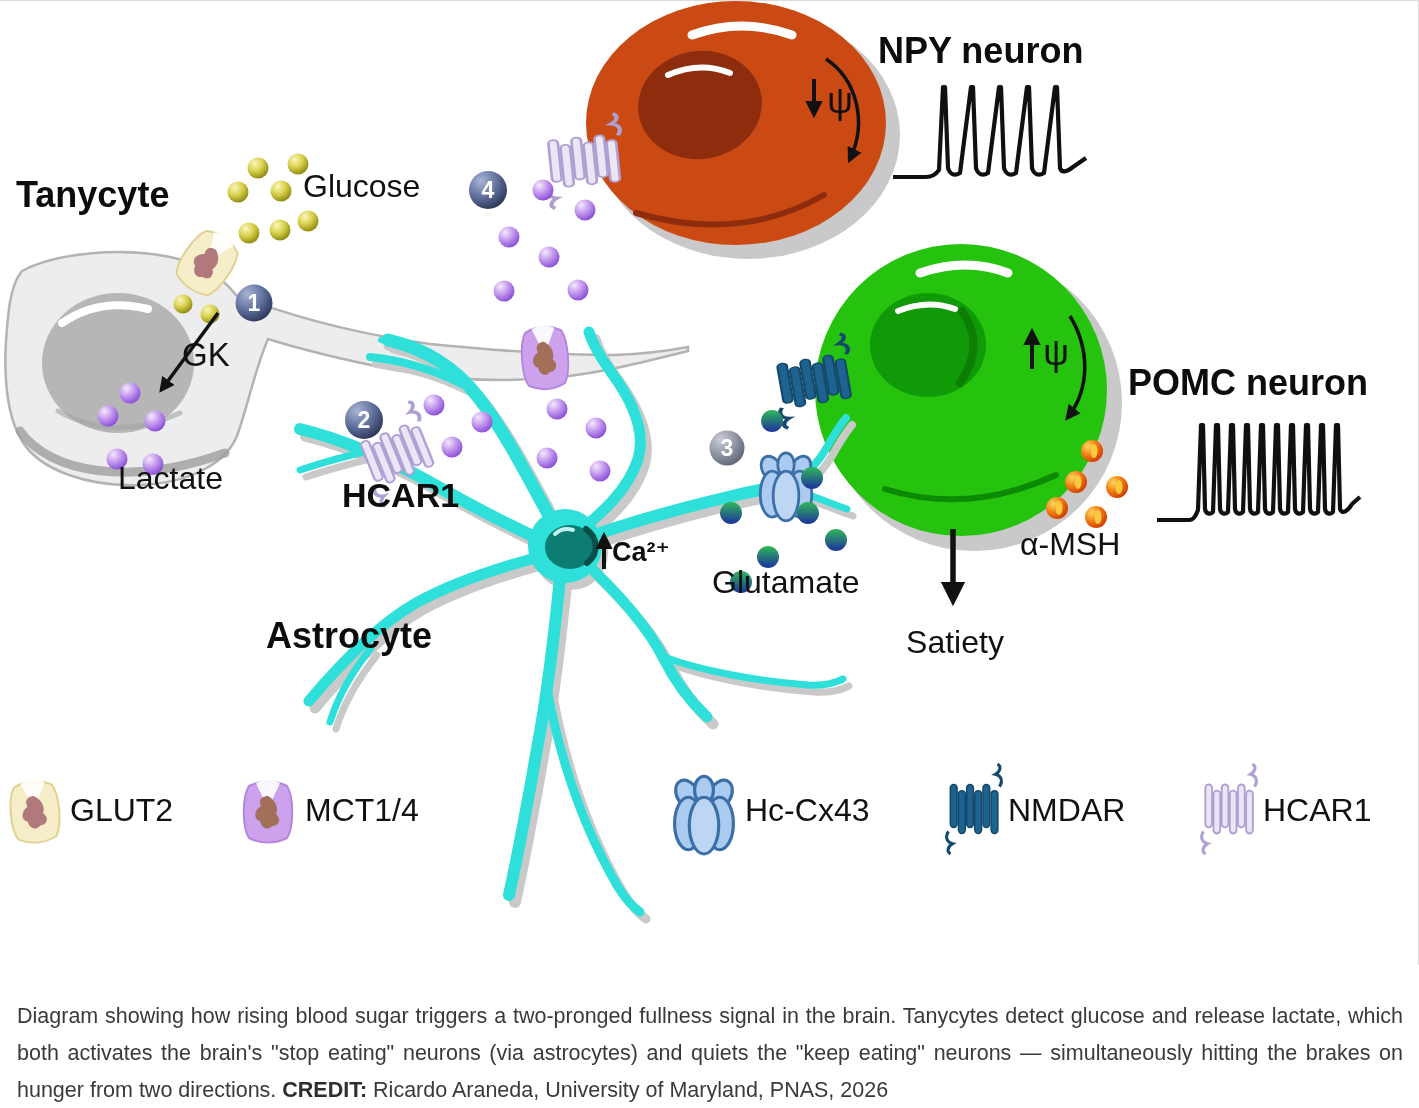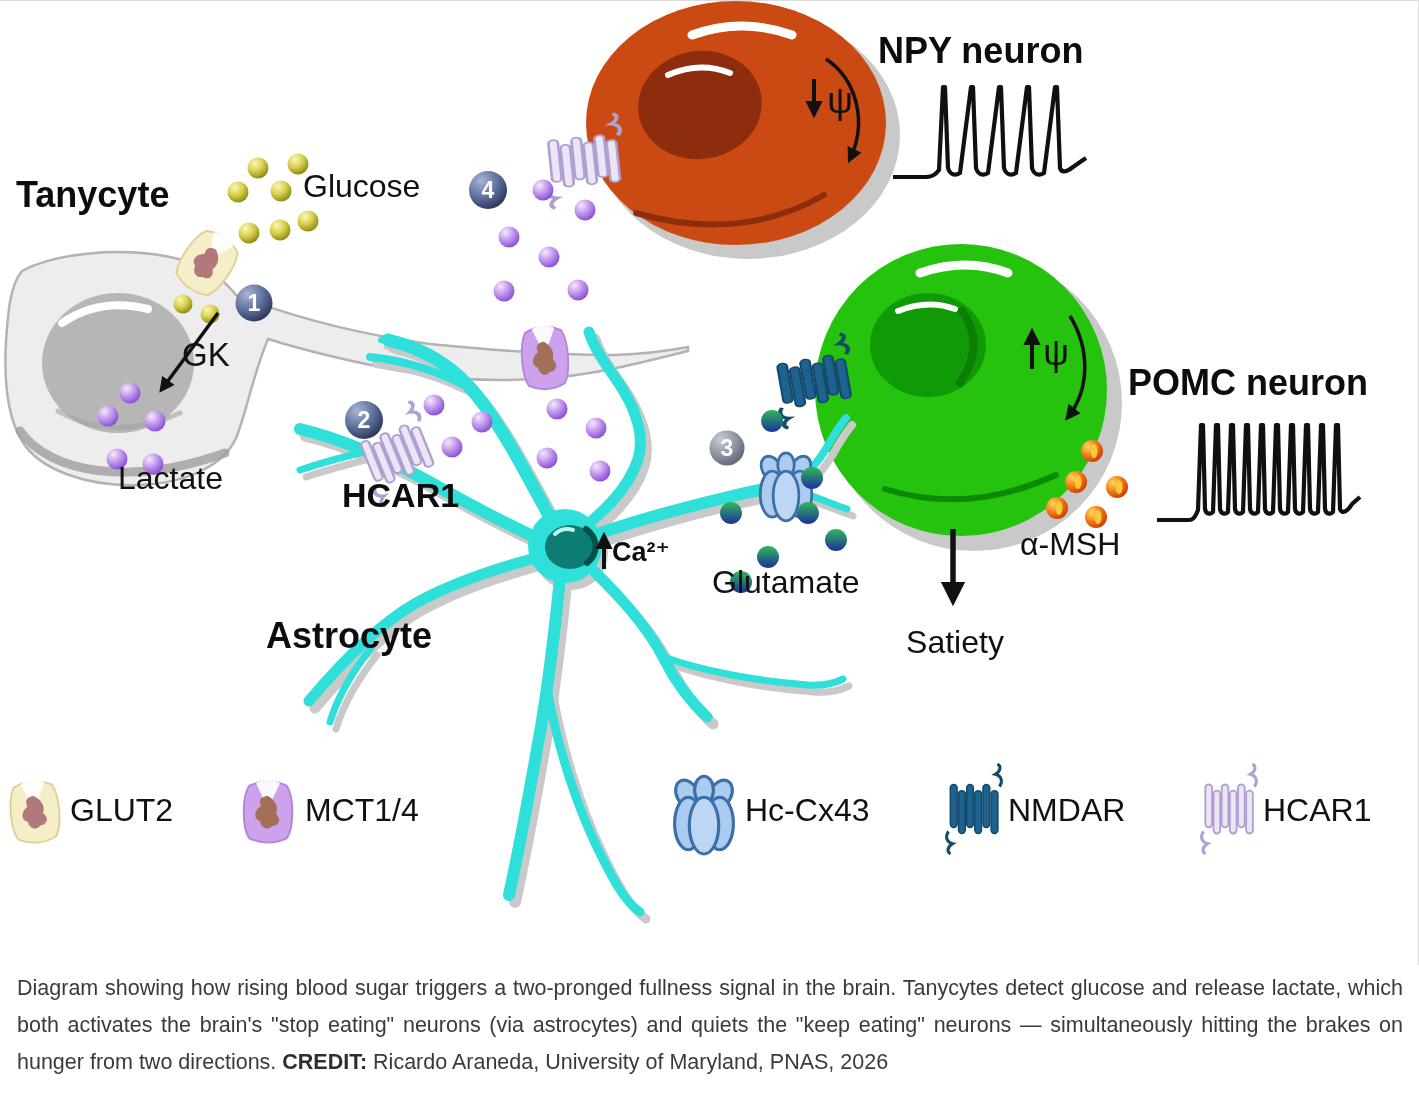--- a/index.html
+++ b/index.html
@@ -7,21 +7,21 @@
          font-family:"Liberation Sans",sans-serif;}
   .figure-wrap{position:absolute;left:0;top:0;width:1419px;height:965px;
                border-top:1px solid #dcdcdc;border-right:1px solid #dcdcdc;box-sizing:border-box;}
   svg text{font-family:"Liberation Sans","DejaVu Sans",sans-serif;}
   .lbl{fill:#111;font-size:32px;}
   .lbl-bold{fill:#0d0d0d;font-size:36px;font-weight:bold;}
   .lbl-mid{fill:#0d0d0d;font-size:34px;font-weight:bold;}
   .badge-num{fill:#fff;font-size:23px;font-weight:bold;}
   .psi{fill:#111;font-size:36px;}
   .ca{fill:#0d0d0d;font-size:27px;font-weight:bold;}
-  .caption{position:absolute;left:17px;right:16px;top:970px;
+  .caption{position:absolute;left:17px;right:16px;top:998px;
            font-size:21.5px;line-height:37px;color:#3a3a3a;text-align:justify;}
   .caption b{color:#2e2e2e;}
 </style>
 </head>
 <body>
 
 <div class="stage">
  <div class="figure-wrap">
  <svg width="1419" height="965" viewBox="0 0 1419 965">
   <defs>

